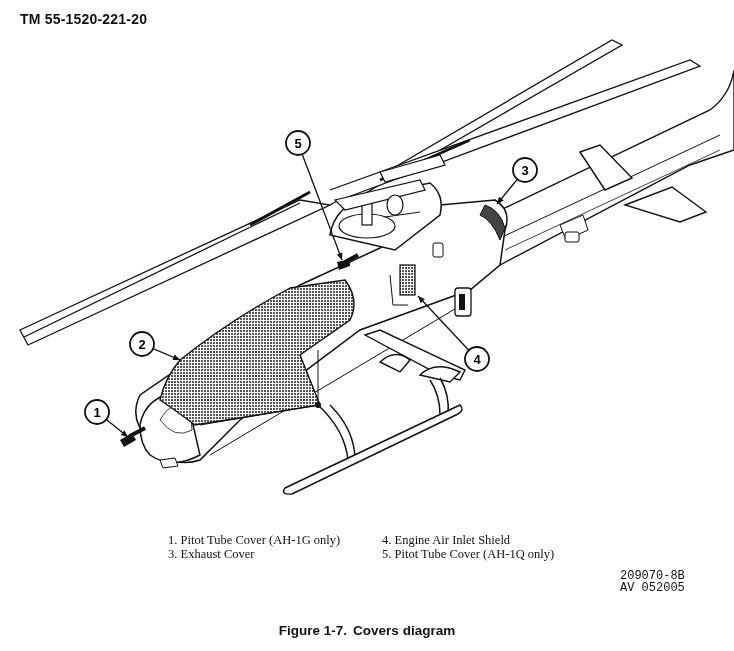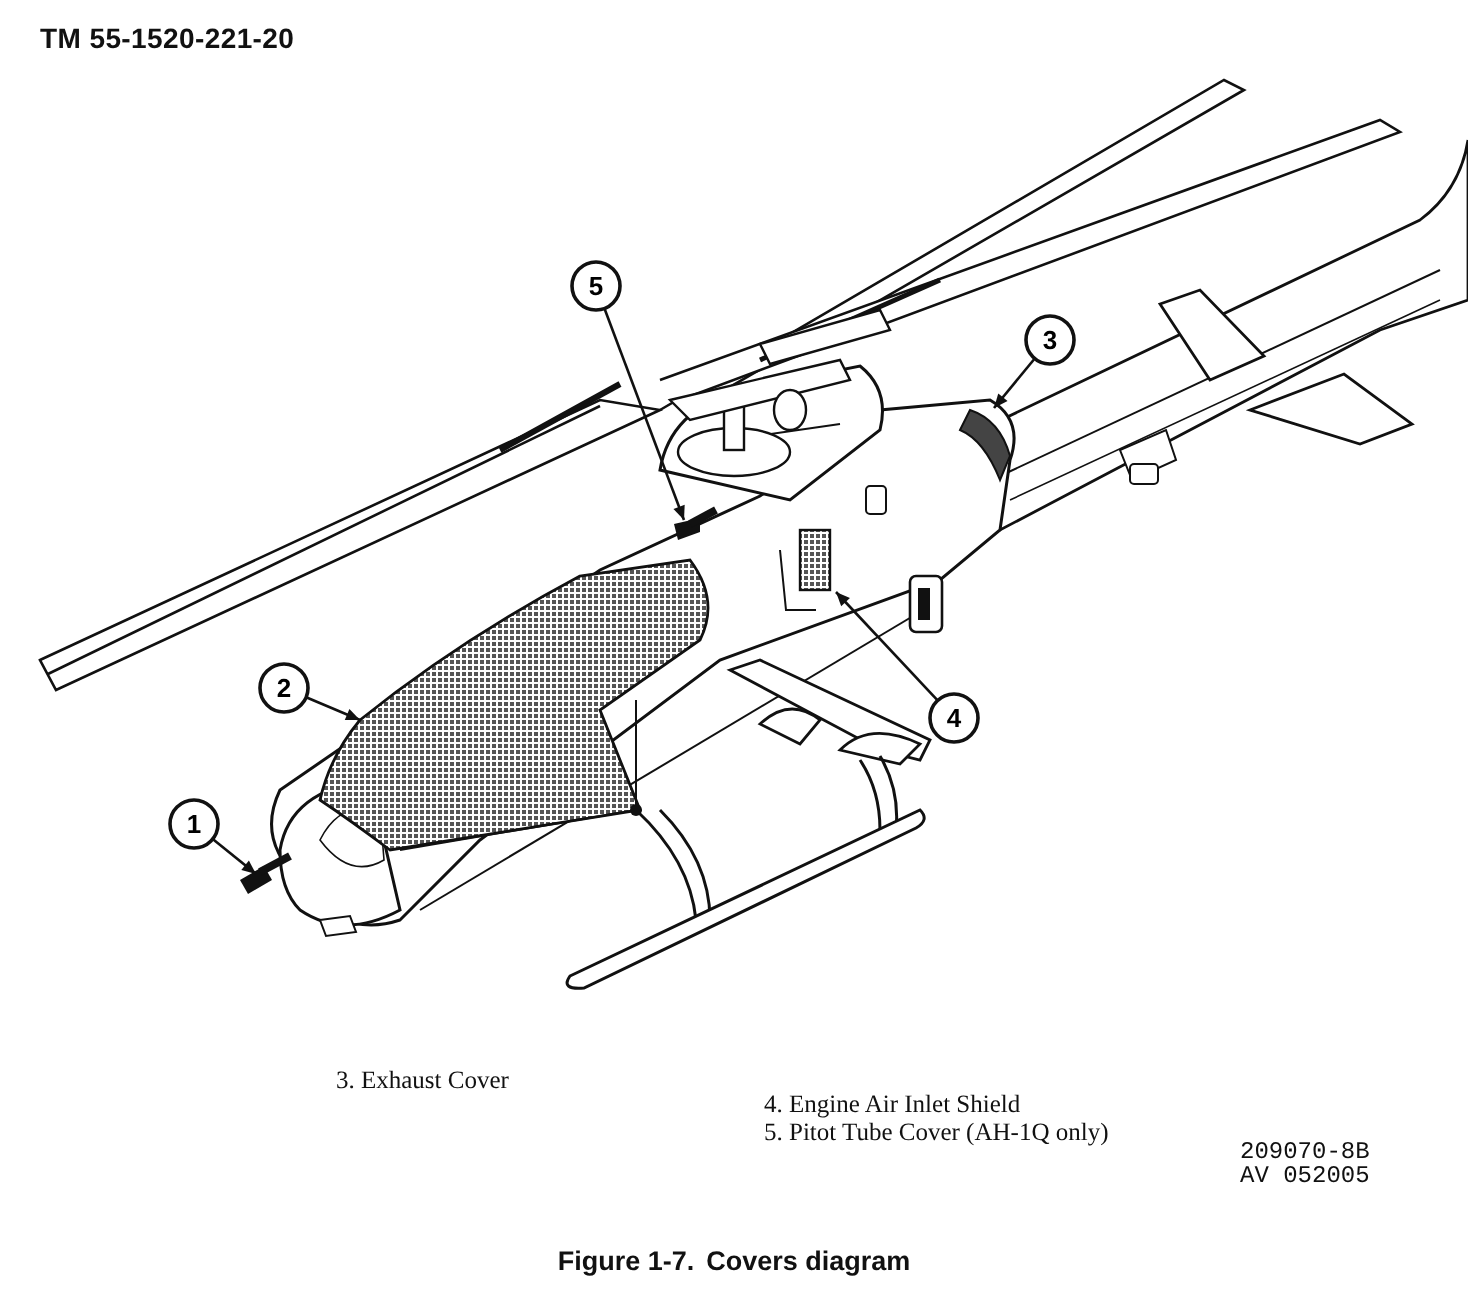--- a/index.html
+++ b/index.html
@@ -2,21 +2,21 @@
 <html><head>
 <meta charset="utf-8">
 <style>
   html, body { margin: 0; padding: 0; background: #ffffff; }
   body { width: 734px; height: 651px; position: relative; overflow: hidden; color: #111; }
   .header { position: absolute; left: 20px; top: 11px; font-family: "Liberation Sans", sans-serif; font-weight: bold; font-size: 14px; letter-spacing: 0.2px; }
   svg.art { position: absolute; left: 0; top: 0; }
   .callout-label { font-family: "Liberation Sans", sans-serif; font-weight: bold; font-size: 13px; }
   .legend { position: absolute; top: 534px; font-family: "Liberation Serif", serif; font-size: 12.5px; line-height: 13.5px; }
   .legend.col1 { left: 168px; }
-  .legend.col2 { left: 382px; margin-top: 12px; }
+  .legend.col2 { left: 382px; }
   .legend div { white-space: nowrap; }
   .refcodes { position: absolute; left: 620px; top: 570px; font-family: Liberation Mono, monospace; font-size: 12px; line-height: 12px; }
   .caption { position: absolute; left: 0; width: 734px; top: 623px; text-align: center; font-family: "Liberation Sans", sans-serif; font-weight: bold; font-size: 13.5px; }
   .caption .num { margin-right: 6px; }
 </style>
 </head>
 <body>
 
 <div class="header">TM 55-1520-221-20</div>
 
@@ -138,20 +138,21 @@
       <g>
         <line x1="302.224" y1="154.232" x2="342" y2="260" stroke="#111" stroke-width="1.3"></line>
         <path d="M342 260 L336.728 254.50400000000002 L342.344 252.392 Z" fill="#111"></path>
         <circle cx="298" cy="143" r="12" fill="#fff" stroke="#111" stroke-width="1.8"></circle>
         <text x="298" y="147.5" text-anchor="middle" class="callout-label">5</text>
       </g>
     </g>
 </svg>
 
 <div class="legend col1">
+  <div>1. Pitot Tube Cover (AH-1G only)</div>
   <div>3. Exhaust Cover</div>
 </div>
 <div class="legend col2">
   <div>4. Engine Air Inlet Shield</div>
   <div>5. Pitot Tube Cover (AH-1Q only)</div>
 </div>
 
 <div class="refcodes">
   <div>209070-8B</div>
   <div>AV 052005</div>

